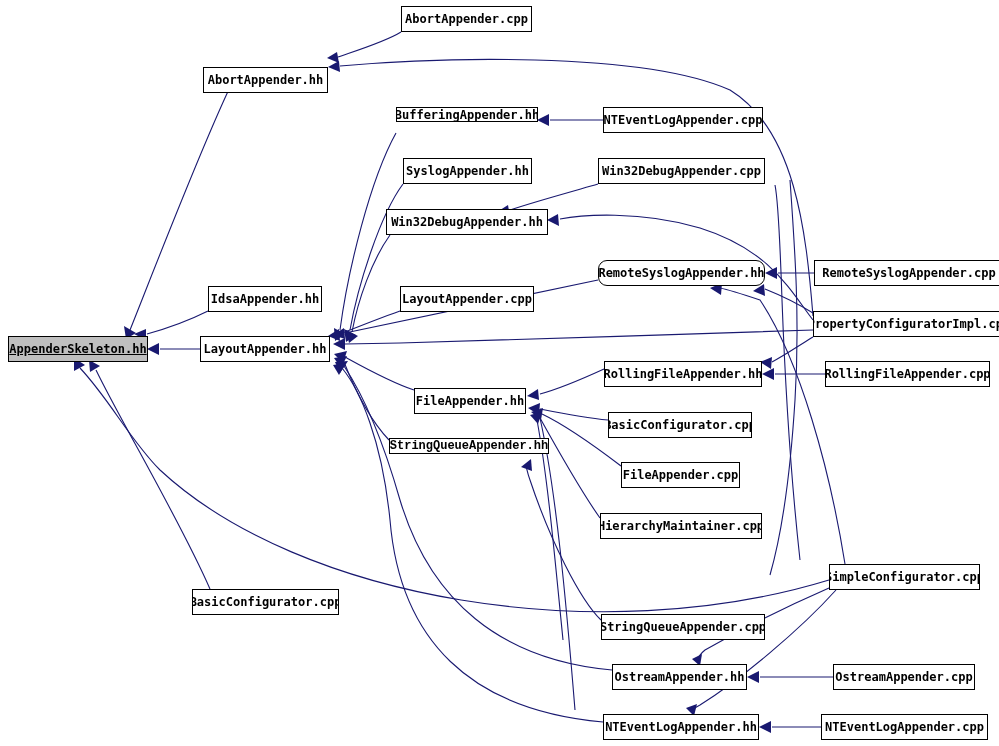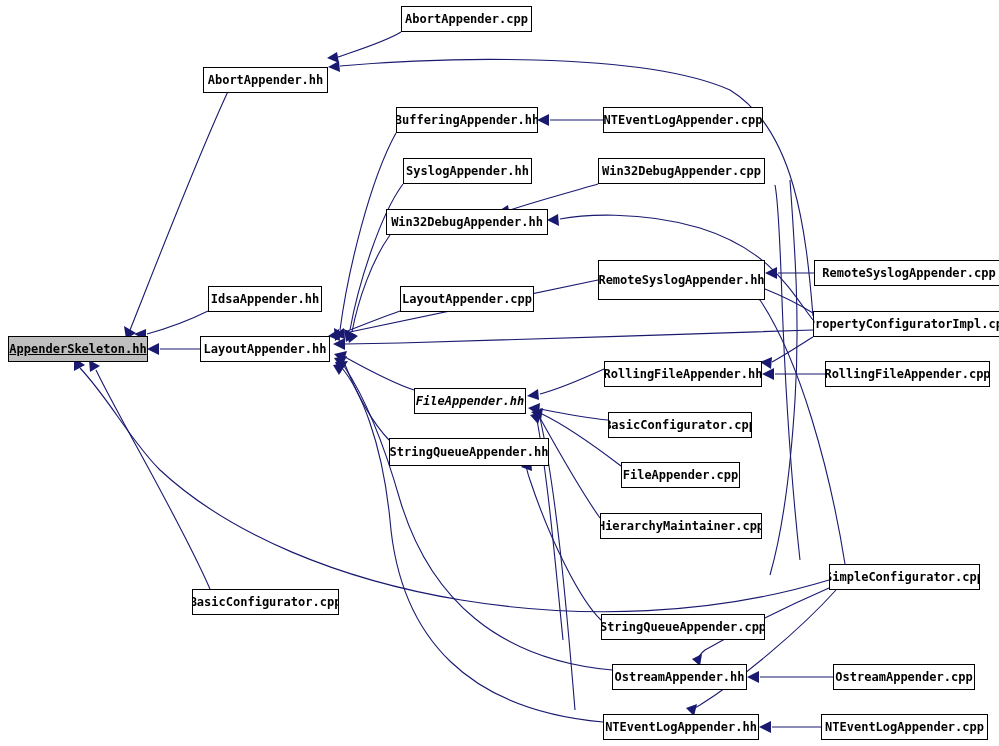--- a/index.html
+++ b/index.html
@@ -176,36 +176,36 @@
   <div id="nodes-layer">
       <div class="node root" title="AppenderSkeleton.hh" style="left: 8px; top: 336px; width: 140px; height: 26px;">
         <span class="node-label">AppenderSkeleton.hh</span>
       </div>
       <div class="node" title="AbortAppender.cpp" style="left: 401px; top: 6px; width: 131px; height: 26px;">
         <span class="node-label">AbortAppender.cpp</span>
       </div>
       <div class="node" title="AbortAppender.hh" style="left: 203px; top: 59px; width: 125px; height: 26px; margin-top: 8px;">
         <span class="node-label">AbortAppender.hh</span>
       </div>
-      <div class="node" title="BufferingAppender.hh" style="left: 396px; top: 107px; width: 142px; height: 26px;">
+      <div class="node" title="BufferingAppender.hh" style="left: 396px; top: 107px; width: 142px; height: 15px;">
         <span class="node-label">BufferingAppender.hh</span>
       </div>
       <div class="node" title="BufferingAppender.cpp" style="left: 603px; top: 107px; width: 160px; height: 26px;">
         <span class="node-label">NTEventLogAppender.cpp</span>
       </div>
       <div class="node" title="SyslogAppender.hh" style="left: 403px; top: 158px; width: 129px; height: 26px;">
         <span class="node-label">SyslogAppender.hh</span>
       </div>
       <div class="node" title="Win32DebugAppender.cpp" style="left: 598px; top: 158px; width: 167px; height: 26px;">
         <span class="node-label">Win32DebugAppender.cpp</span>
       </div>
       <div class="node" title="Win32DebugAppender.hh" style="left: 386px; top: 209px; width: 162px; height: 26px;">
         <span class="node-label">Win32DebugAppender.hh</span>
       </div>
-      <div class="node" title="RemoteSyslogAppender.hh" style="left: 598px; top: 260px; width: 167px; height: 40px;">
+      <div class="node" title="RemoteSyslogAppender.hh" style="left: 598px; top: 260px; width: 167px; height: 26px; border-radius: 9px;">
         <span class="node-label">RemoteSyslogAppender.hh</span>
       </div>
       <div class="node" title="RemoteSyslogAppender.cpp" style="left: 814px; top: 260px; width: 190px; height: 26px;">
         <span class="node-label">RemoteSyslogAppender.cpp</span>
       </div>
       <div class="node" title="IdsaAppender.hh" style="left: 208px; top: 286px; width: 114px; height: 26px;">
         <span class="node-label">IdsaAppender.hh</span>
       </div>
       <div class="node" title="LayoutAppender.cpp" style="left: 400px; top: 286px; width: 134px; height: 26px;">
         <span class="node-label">LayoutAppender.cpp</span>
@@ -215,27 +215,27 @@
       </div>
       <div class="node" title="LayoutAppender.hh" style="left: 200px; top: 336px; width: 130px; height: 26px;">
         <span class="node-label">LayoutAppender.hh</span>
       </div>
       <div class="node" title="RollingFileAppender.hh" style="left: 604px; top: 361px; width: 158px; height: 26px; text-align: right;">
         <span class="node-label">RollingFileAppender.hh</span>
       </div>
       <div class="node" title="RollingFileAppender.cpp" style="left: 825px; top: 361px; width: 165px; height: 26px;">
         <span class="node-label">RollingFileAppender.cpp</span>
       </div>
-      <div class="node" title="FileAppender.hh" style="left: 414px; top: 388px; width: 112px; height: 26px; font-style: italic;">
+      <div class="node" title="FileAppender.hh" style="left: 414px; top: 388px; width: 112px; height: 26px;">
         <span class="node-label">FileAppender.hh</span>
       </div>
       <div class="node" title="BasicConfigurator.cpp" style="left: 608px; top: 412px; width: 144px; height: 26px;">
         <span class="node-label">BasicConfigurator.cpp</span>
       </div>
-      <div class="node" title="StringQueueAppender.hh" style="left: 389px; top: 438px; width: 160px; height: 28px;">
+      <div class="node" title="StringQueueAppender.hh" style="left: 389px; top: 438px; width: 160px; height: 16px; font-family: Liberation Mono, monospace;">
         <span class="node-label">StringQueueAppender.hh</span>
       </div>
       <div class="node" title="FileAppender.cpp" style="left: 621px; top: 462px; width: 119px; height: 26px;">
         <span class="node-label">FileAppender.cpp</span>
       </div>
       <div class="node" title="HierarchyMaintainer.cpp" style="left: 600px; top: 513px; width: 162px; height: 26px;">
         <span class="node-label">HierarchyMaintainer.cpp</span>
       </div>
       <div class="node" title="SimpleConfigurator.cpp" style="left: 829px; top: 564px; width: 151px; height: 26px;">
         <span class="node-label">SimpleConfigurator.cpp</span>

